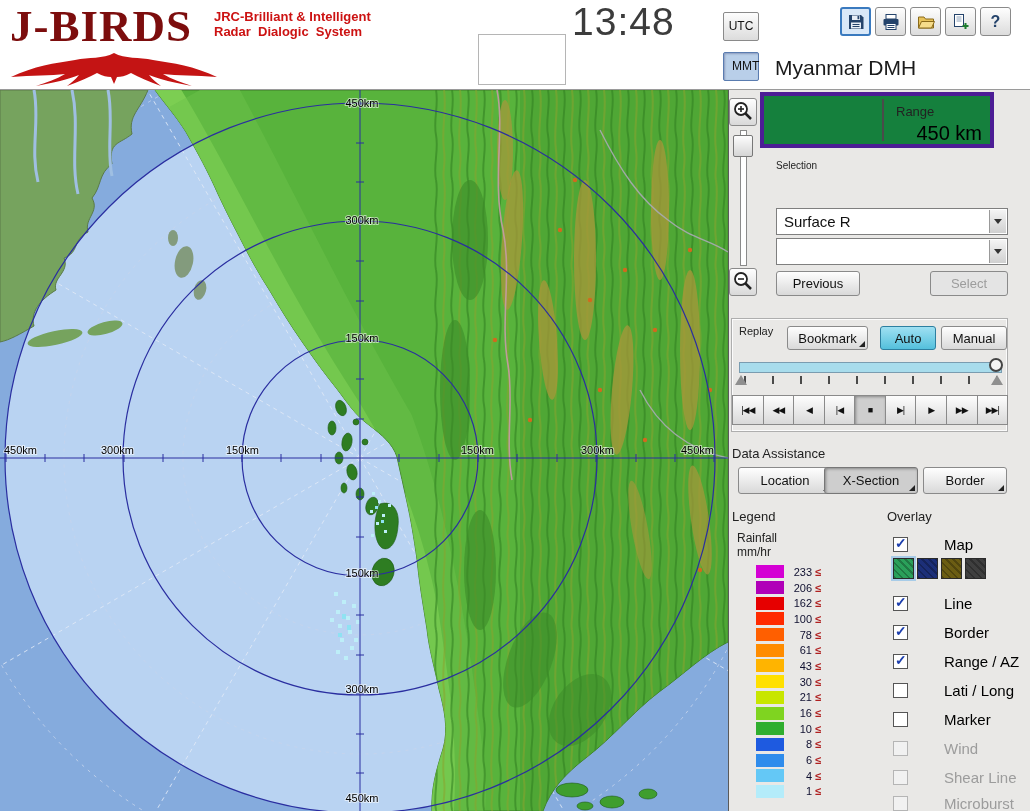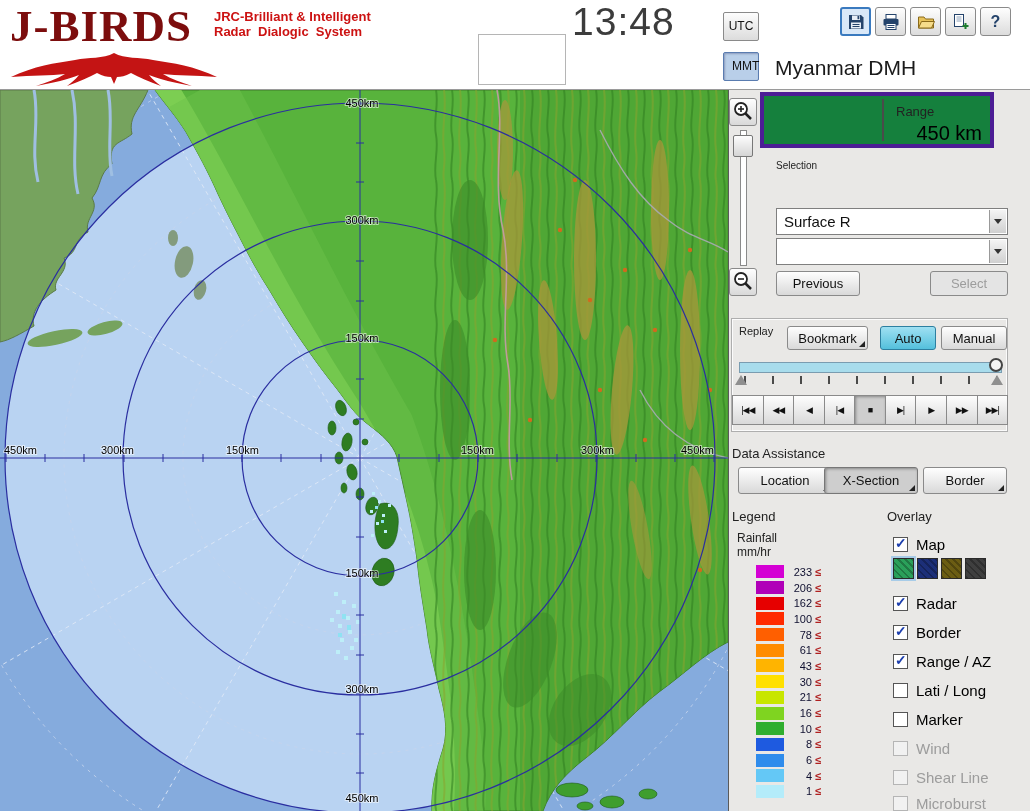--- a/index.html
+++ b/index.html
@@ -103,21 +103,21 @@
   .leg-lte{font-size:11px;color:#b02020;margin-left:3px;font-weight:bold;}
 
   
   #overlay-label{position:absolute;left:158px;top:419px;font-size:13px;color:#222;}
   #overlay-list{position:absolute;left:164px;top:438px;width:138px;height:283px;}
   .ov-row{position:absolute;left:0;display:flex;align-items:center;gap:8px;height:22px;cursor:pointer;}
   .cb{width:15px;height:15px;background:#fff;border:1px solid #555;position:relative;flex:none;}
   .ov-row.checked .cb::after{content:"✓";position:absolute;left:1px;top:-3px;font-size:14px;font-weight:bold;color:#1d3fae;}
   .ov-row.disabled .cb{border-color:#b5b5b5;background:#f1f1f1;}
   .ov-row.disabled .ov-label{color:#9c9c9c;}
-  .ov-label{font-size:15px;color:#000;}
+  .ov-label{font-size:15px;color:#000;margin-left:28px;}
   #ov-swatches{position:absolute;left:0;top:30px;display:flex;gap:3px;}
   .msw{width:21px;height:21px;border:1px solid #2a2a2a;cursor:pointer;
     background-image:repeating-linear-gradient(45deg,rgba(0,0,0,.25) 0 2px,transparent 2px 5px);}
   .msw.selected{outline:2px solid #a8cce8;}
 </style>
 </head>
 <body>
 
 <div id="header">
   <div id="logo-title">J-BIRDS</div>
@@ -504,21 +504,21 @@
         <span class="ov-label">Map</span>
       </div>
     <div id="ov-swatches">
       <span class="msw selected" style="background-color: rgb(42, 160, 90);"></span>
       <span class="msw" style="background-color: rgb(28, 47, 120);"></span>
       <span class="msw" style="background-color: rgb(107, 93, 19);"></span>
       <span class="msw" style="background-color: rgb(63, 63, 63);"></span>
     </div>
     <div class="ov-row checked" style="top:64px">
         <span class="cb"></span>
-        <span class="ov-label">Radar</span>
+        <span class="ov-label">Line</span>
       </div>
     <div class="ov-row checked" style="top:93px">
         <span class="cb"></span>
         <span class="ov-label">Border</span>
       </div>
     <div class="ov-row checked" style="top:122px">
         <span class="cb"></span>
         <span class="ov-label">Range / AZ</span>
       </div>
     <div class="ov-row" style="top:151px">

